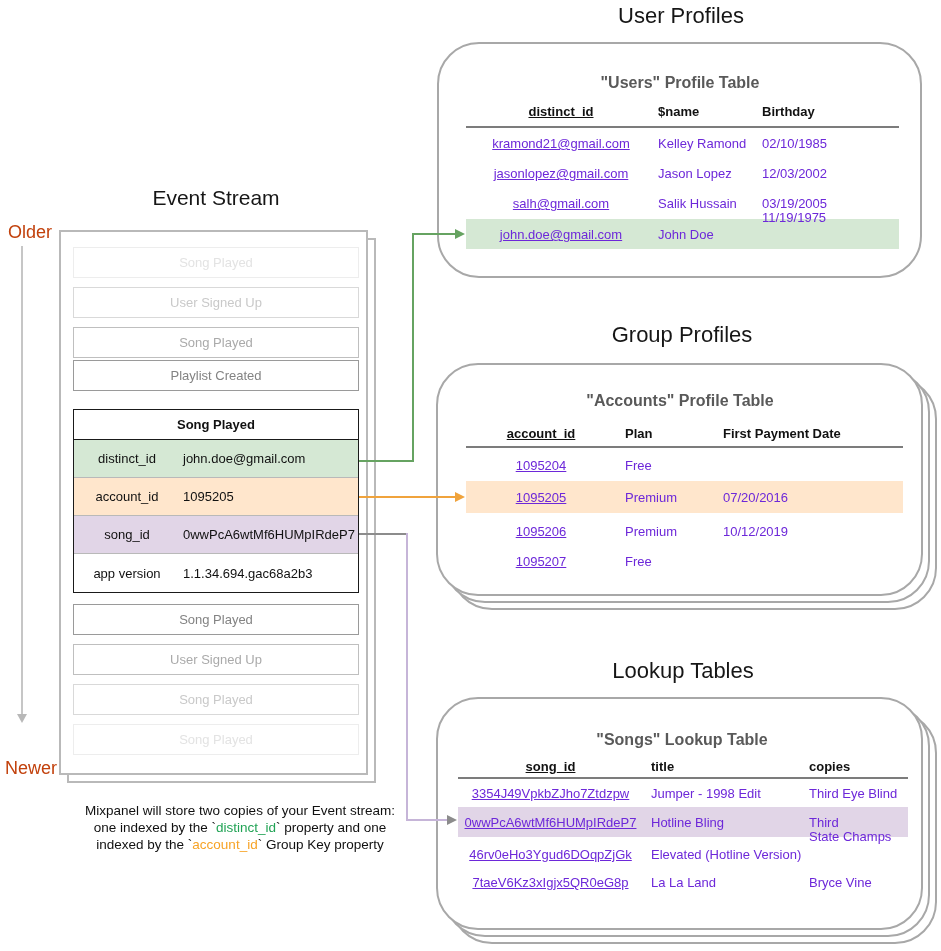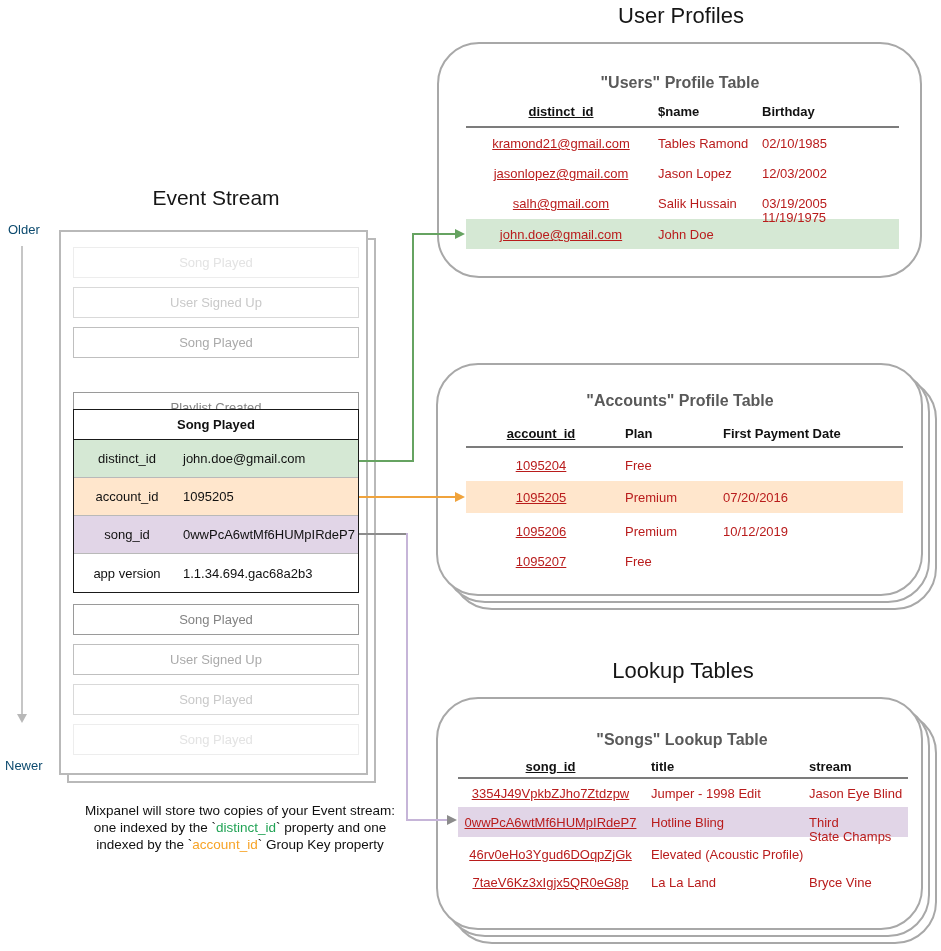--- a/index.html
+++ b/index.html
@@ -2,21 +2,21 @@
 <html><head>
 <meta charset="utf-8">
 <style>
   * { margin:0; padding:0; box-sizing:border-box; }
   html,body { background:#ffffff; }
   body { font-family:"Liberation Sans", sans-serif; color:#111; }
   #canvas { position:relative; width:941px; height:951px; background:#fff; overflow:hidden; }
   .section-title { position:absolute; transform:translateX(-50%); font-size:22px; color:#161616; white-space:nowrap; }
 
   
-  .tl-label { position:absolute; font-size:13px; color:#0c4a6e; }
+  .tl-label { position:absolute; font-size:18px; color:#c2410c; }
   .tl-line { position:absolute; width:1.5px; background:#c6c6c6; }
   .tl-arrow { position:absolute; width:0; height:0; border-left:5px solid transparent; border-right:5px solid transparent; border-top:9px solid #b8b8b8; }
 
   
   .stream-panel { position:absolute; background:#fff; border:2px solid #b9b9b9; }
   .evt-box { position:absolute; left:73px; width:286px; height:31px; background:#fff; border:1px solid;
              display:flex; align-items:center; justify-content:center; font-size:13px; white-space:nowrap; }
   .f1 { border-color:#ededed; color:#e3e3e3; }
   .f2 { border-color:#d9d9d9; color:#c9c9c9; }
   .f3 { border-color:#bfbfbf; color:#aaaaaa; }
@@ -33,21 +33,21 @@
   .bg-green  { background:#d5e8d4; }
   .bg-orange { background:#ffe6cc; }
   .bg-purple { background:#e1d5e7; }
 
   
   .panel { position:absolute; background:#fff; border:2px solid #a8a8a8; border-radius:42px; }
   .panel-title { position:absolute; transform:translateX(-50%); font-weight:bold; font-size:16px; color:#595959; white-space:nowrap; }
 
   
   .th { position:absolute; font-weight:bold; font-size:13px; color:#111; white-space:nowrap; }
-  .td { position:absolute; font-size:13px; color:#b91c1c; white-space:nowrap; }
+  .td { position:absolute; font-size:13px; color:#6d28d9; white-space:nowrap; }
   .cc { text-align:center; }
   .u  { text-decoration:underline; }
   .rule { position:absolute; height:1.5px; background:#7c7c7c; }
   .hl { position:absolute; }
 
   
   .cline { position:absolute; }
   .c-green  { background:#66a361; }
   .c-orange { background:#f0a33c; }
   .c-purple { background:#c6b5d8; }
@@ -63,34 +63,35 @@
   .kw-green  { color:#21a355; }
   .kw-orange { color:#f7a325; }
 </style>
 </head>
 <body>
 
 <div id="canvas">
 
   <div class="section-title" style="left:216px; top:186px; font-size:21px;">Event Stream</div>
   <div class="section-title" style="left:681px; top:3px;">User Profiles</div>
+  <div class="section-title" style="left:682px; top:322px;">Group Profiles</div>
   <div class="section-title" style="left:683px; top:658px;">Lookup Tables</div>
 
   <div class="tl-label" style="left:8px; top:222px;">Older</div>
   <div class="tl-line" style="left:21px; top:246px; height:470px;"></div>
   <div class="tl-arrow" style="left:17px; top:714px;"></div>
   <div class="tl-label" style="left:5px; top:758px;">Newer</div>
 
   <div class="stream-panel" style="left:67px; top:238px; width:309px; height:545px;"></div>
   <div class="stream-panel" style="left:59px; top:230px; width:309px; height:545px;"></div>
 
   <div class="evt-box f1" style="top:247px;">Song Played</div>
   <div class="evt-box f2" style="top:287px;">User Signed Up</div>
   <div class="evt-box f3" style="top:327px;">Song Played</div>
-  <div class="evt-box f4" style="top:392px;text-align:center;">Playlist Created</div>
+  <div class="evt-box f4" style="top:360px;text-align:center;">Playlist Created</div>
 
   <div class="event-card">
     <div class="card-header">Song Played</div>
     <div class="prop-row bg-green">
       <span class="prop-key">distinct_id</span>
       <span class="prop-val">john.doe@gmail.com</span>
     </div>
     <div class="prop-row bg-orange">
       <span class="prop-key">account_id</span>
       <span class="prop-val">1095205</span>
@@ -112,21 +113,21 @@
 
   <div class="panel" style="left:437px; top:42px; width:485px; height:236px;"></div>
   <div class="panel-title" style="left:680px; top:74px;">"Users" Profile Table</div>
   <div class="hl bg-green" style="left:466px; top:219px; width:433px; height:30px;"></div>
   <div class="th cc u" style="left:466px; top:104px; width:190px;">distinct_id</div>
   <div class="th" style="left:658px; top:104px;">$name</div>
   <div class="th" style="left:762px; top:104px;">Birthday</div>
   <div class="rule" style="left:466px; top:126px; width:433px;"></div>
 
   <div class="td cc u" style="left:466px; top:136px; width:190px;">kramond21@gmail.com</div>
-  <div class="td" style="left:658px; top:136px;">Tables Ramond</div>
+  <div class="td" style="left:658px; top:136px;">Kelley Ramond</div>
   <div class="td" style="left:762px; top:136px;">02/10/1985</div>
 
   <div class="td cc u" style="left:466px; top:166px; width:190px;">jasonlopez@gmail.com</div>
   <div class="td" style="left:658px; top:166px;">Jason Lopez</div>
   <div class="td" style="left:762px; top:166px;">12/03/2002</div>
 
   <div class="td cc u" style="left:466px; top:196px; width:190px;">salh@gmail.com</div>
   <div class="td" style="left:658px; top:196px;">Salik Hussain</div>
   <div class="td" style="left:762px; top:196px;">03/19/2005</div>
 
@@ -160,33 +161,33 @@
   <div class="td" style="left:625px; top:554px;">Free</div>
   <div class="td" style="left:723px; top:554px;"></div>
 
   <div class="panel" style="left:450px; top:711px; width:487px; height:233px;"></div>
   <div class="panel" style="left:443px; top:704px; width:487px; height:233px;"></div>
   <div class="panel" style="left:436px; top:697px; width:487px; height:233px;"></div>
   <div class="panel-title" style="left:682px; top:731px;">"Songs" Lookup Table</div>
   <div class="hl bg-purple" style="left:458px; top:807px; width:450px; height:30px;"></div>
   <div class="th cc u" style="left:458px; top:759px; width:185px;">song_id</div>
   <div class="th" style="left:651px; top:759px;">title</div>
-  <div class="th" style="left:809px; top:759px;">stream</div>
+  <div class="th" style="left:809px; top:759px;">copies</div>
   <div class="rule" style="left:458px; top:777px; width:450px;"></div>
 
   <div class="td cc u" style="left:458px; top:786px; width:185px;">3354J49VpkbZJho7Ztdzpw</div>
   <div class="td" style="left:651px; top:786px;">Jumper - 1998 Edit</div>
-  <div class="td" style="left:809px; top:786px;">Jason Eye Blind</div>
+  <div class="td" style="left:809px; top:786px;">Third Eye Blind</div>
 
   <div class="td cc u" style="left:458px; top:815px; width:185px;">0wwPcA6wtMf6HUMpIRdeP7</div>
   <div class="td" style="left:651px; top:815px;">Hotline Bling</div>
   <div class="td" style="left:809px; top:815px;">Third</div>
 
   <div class="td cc u" style="left:458px; top:847px; width:185px;">46rv0eHo3Ygud6DOqpZjGk</div>
-  <div class="td" style="left:651px; top:847px;">Elevated (Acoustic Profile)</div>
+  <div class="td" style="left:651px; top:847px;">Elevated (Hotline Version)</div>
   <div class="td" style="left:809px; top:829px;">State Champs</div>
 
   <div class="td cc u" style="left:458px; top:875px; width:185px;">7taeV6Kz3xIgjx5QR0eG8p</div>
   <div class="td" style="left:651px; top:875px;">La La Land</div>
   <div class="td" style="left:809px; top:875px;">Bryce Vine</div>
 
   <div class="cline c-green" style="left:359px; top:460px; width:55px; height:2px;"></div>
   <div class="cline c-green" style="left:412px; top:233px; width:2px; height:229px;"></div>
   <div class="cline c-green" style="left:412px; top:233px; width:43px; height:2px;"></div>
   <div class="arrow-r ar-green" style="left:455px; top:229px;"></div>

